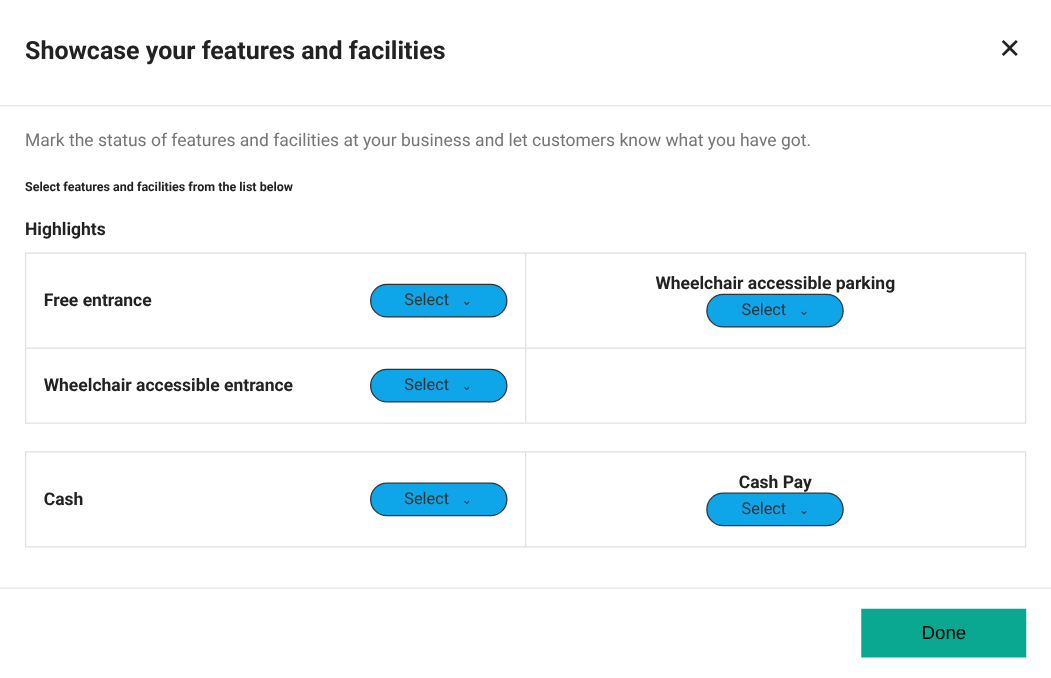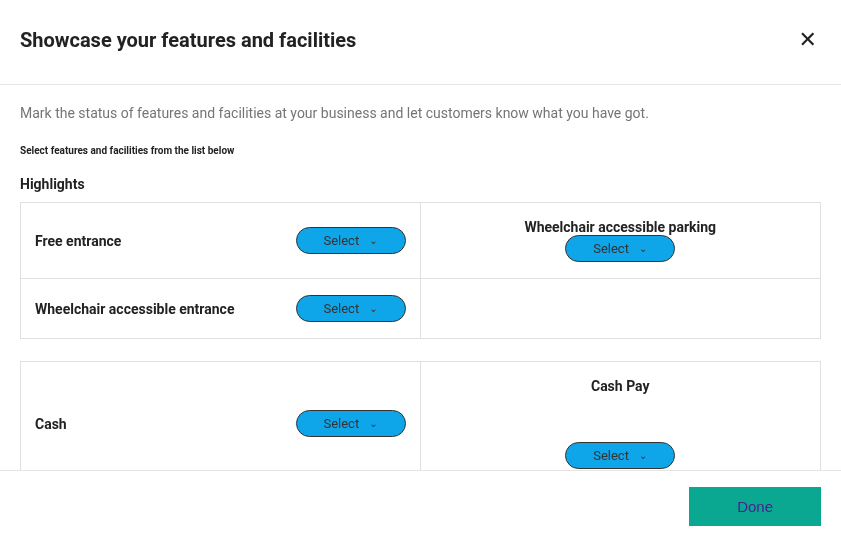--- a/index.html
+++ b/index.html
@@ -78,21 +78,20 @@
       padding: 16px 14px;
       border-right: 1px solid #e0e0e0;
       border-bottom: 1px solid #e0e0e0;
     }
     .cell:nth-child(2n) {
       border-right: none;
       flex-direction: column;
     }
     .grid .cell:nth-last-child(-n+2) {
       border-bottom: none;
-      gap: 48px;
     }
     .grid.odd .cell:last-child {
       border-bottom: none;
     }
     .cell-empty {
       border-right: none;
       border-bottom: none;
     }
     .cell-label {
       font-size: 14px;
@@ -118,21 +117,21 @@
       color: #333;
     }
     .modal-footer {
       border-top: 1px solid #e5e5e5;
       padding: 16px 20px;
       display: flex;
       justify-content: flex-end;
     }
     .done-btn {
       background: #0aa891;
-      color: #4c1d95;
+      color: #000000;
       border: none;
       padding: 11px 48px;
       font-size: 15px;
       font-weight: 400;
       cursor: pointer;
     }
   </style>
 </head>
 <body>
 

